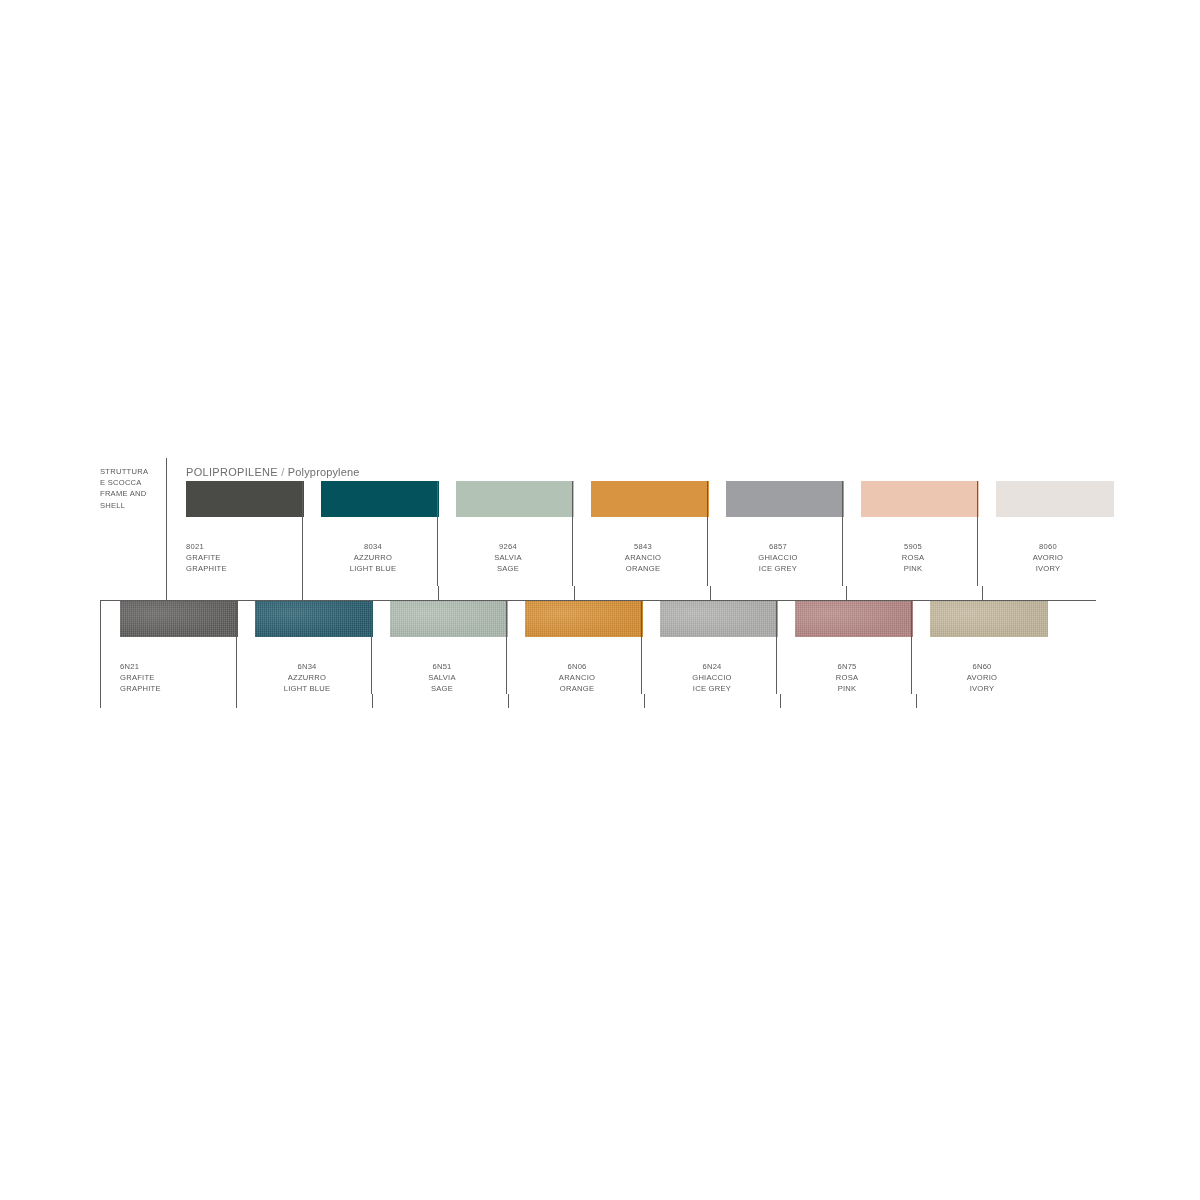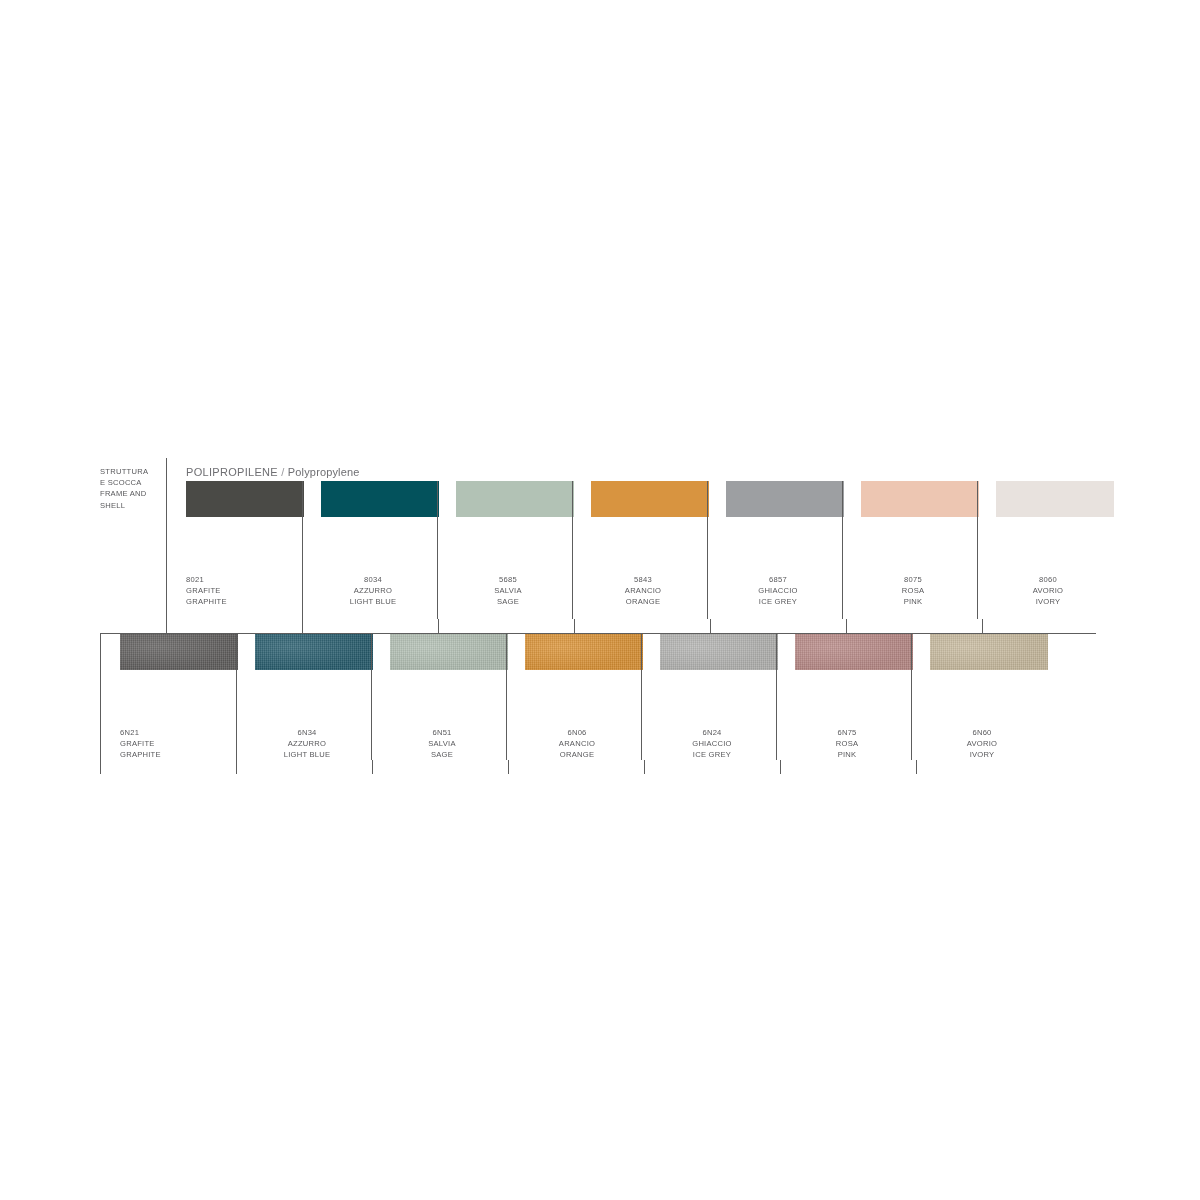--- a/index.html
+++ b/index.html
@@ -116,21 +116,20 @@
     opacity: 0.85;
     pointer-events: none;
   }
 
   .swatch-meta {
     padding-top: 24px;
     font-size: 7.6px;
     line-height: 11px;
     letter-spacing: 0.25px;
     color: #58585b;
-    margin-top: 33px;
   }
   .swatch-meta div { white-space: nowrap; }
 
   
   .row-tail { height: 14px; }
   .row-tail-strip { display: flex; }
   .row-tail-cell { flex: 0 0 135px; width: 135px; height: 14px; }
   .row-tail-cell + .row-tail-cell { border-left: 1px solid #5d5d5d; }
 
   
@@ -167,21 +166,21 @@
                 <div>8034</div>
                 <div>AZZURRO</div>
                 <div>LIGHT BLUE</div>
               </div>
             </div>
           </div>
           <div class="swatch-col">
             <div class="swatch-inner">
               <div class="swatch-chip" style="background: rgb(178, 194, 181);"></div>
               <div class="swatch-meta">
-                <div>5685</div>
+                <div>9264</div>
                 <div>SALVIA</div>
                 <div>SAGE</div>
               </div>
             </div>
           </div>
           <div class="swatch-col">
             <div class="swatch-inner">
               <div class="swatch-chip" style="background: rgb(216, 148, 64);"></div>
               <div class="swatch-meta">
                 <div>5843</div>
@@ -197,21 +196,21 @@
                 <div>6857</div>
                 <div>GHIACCIO</div>
                 <div>ICE GREY</div>
               </div>
             </div>
           </div>
           <div class="swatch-col">
             <div class="swatch-inner">
               <div class="swatch-chip" style="background: rgb(237, 198, 178);"></div>
               <div class="swatch-meta">
-                <div>8075</div>
+                <div>5905</div>
                 <div>ROSA</div>
                 <div>PINK</div>
               </div>
             </div>
           </div>
           <div class="swatch-col">
             <div class="swatch-inner">
               <div class="swatch-chip" style="background: rgb(232, 226, 222);"></div>
               <div class="swatch-meta">
                 <div>8060</div>

